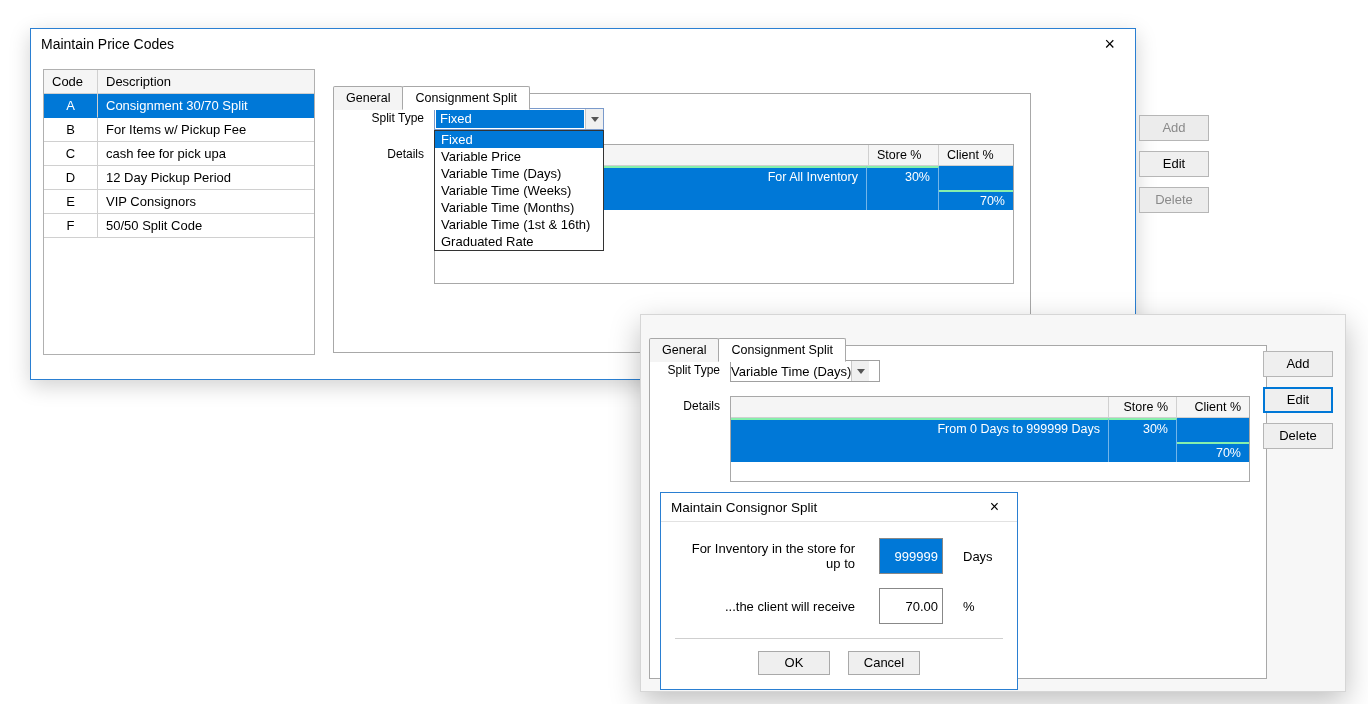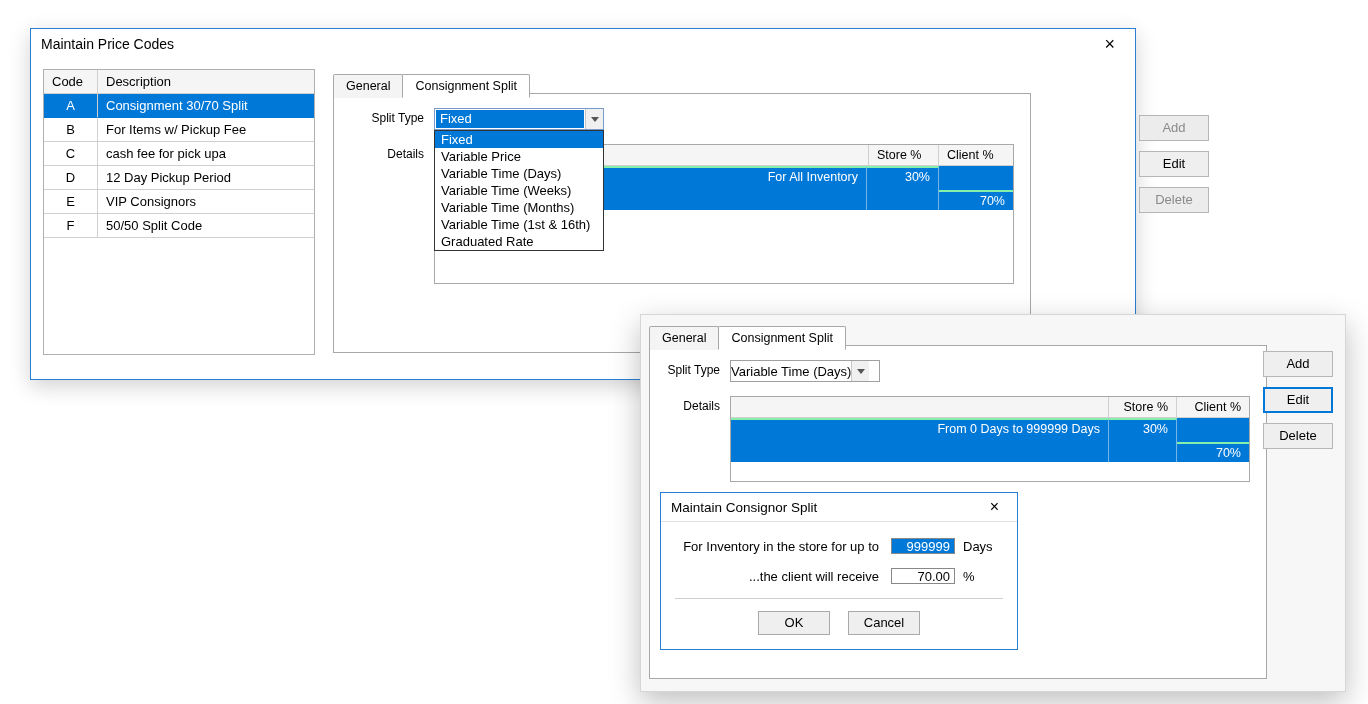--- a/index.html
+++ b/index.html
@@ -64,21 +64,21 @@
     border-bottom: 1px solid #0078d7;
   }
   .codes-table .body { height: 260px; }
   .td.code { text-align: center; }
 
   
   .tabpanel { flex: 1; position: relative; }
   .tabs {
     display: flex;
     position: relative;
-    top: 5px;
+    top: 17px;
     z-index: 2;
   }
   .tab {
     padding: 4px 12px;
     border: 1px solid #a8a8a8;
     border-bottom: none;
     background: #f4f4f4;
     margin-right: -1px;
     cursor: pointer;
     font-size: 12.5px;
@@ -249,26 +249,26 @@
     display: flex;
     justify-content: space-between;
     align-items: center;
     padding: 5px 8px 5px 10px;
     font-size: 13.5px;
     border-bottom: 1px solid #e2e2e2;
   }
   .dlg-body {
     padding: 16px 14px 14px 14px;
   }
-  .dlg-row { display: flex; align-items: center; justify-content: flex-start; margin-bottom: 14px; gap: 8px; }
+  .dlg-row { display: flex; align-items: center; justify-content: flex-start; margin-bottom: 14px; gap: 20px; }
   .dlg-row .dlbl { flex: 1; text-align: right; font-size: 13px; padding-right: 4px; }
   .dlg-row .unit { width: 40px; font-size: 13px; }
   .txtin {
     width: 64px;
-    height: 16px;
+    height: 36px;
     border: 1px solid #888;
     text-align: right;
     padding: 0 4px;
     font-size: 13px;
     font-family: inherit;
   }
   .txtin.sel {
     background: #0078d7;
     color: #fff;
   }

